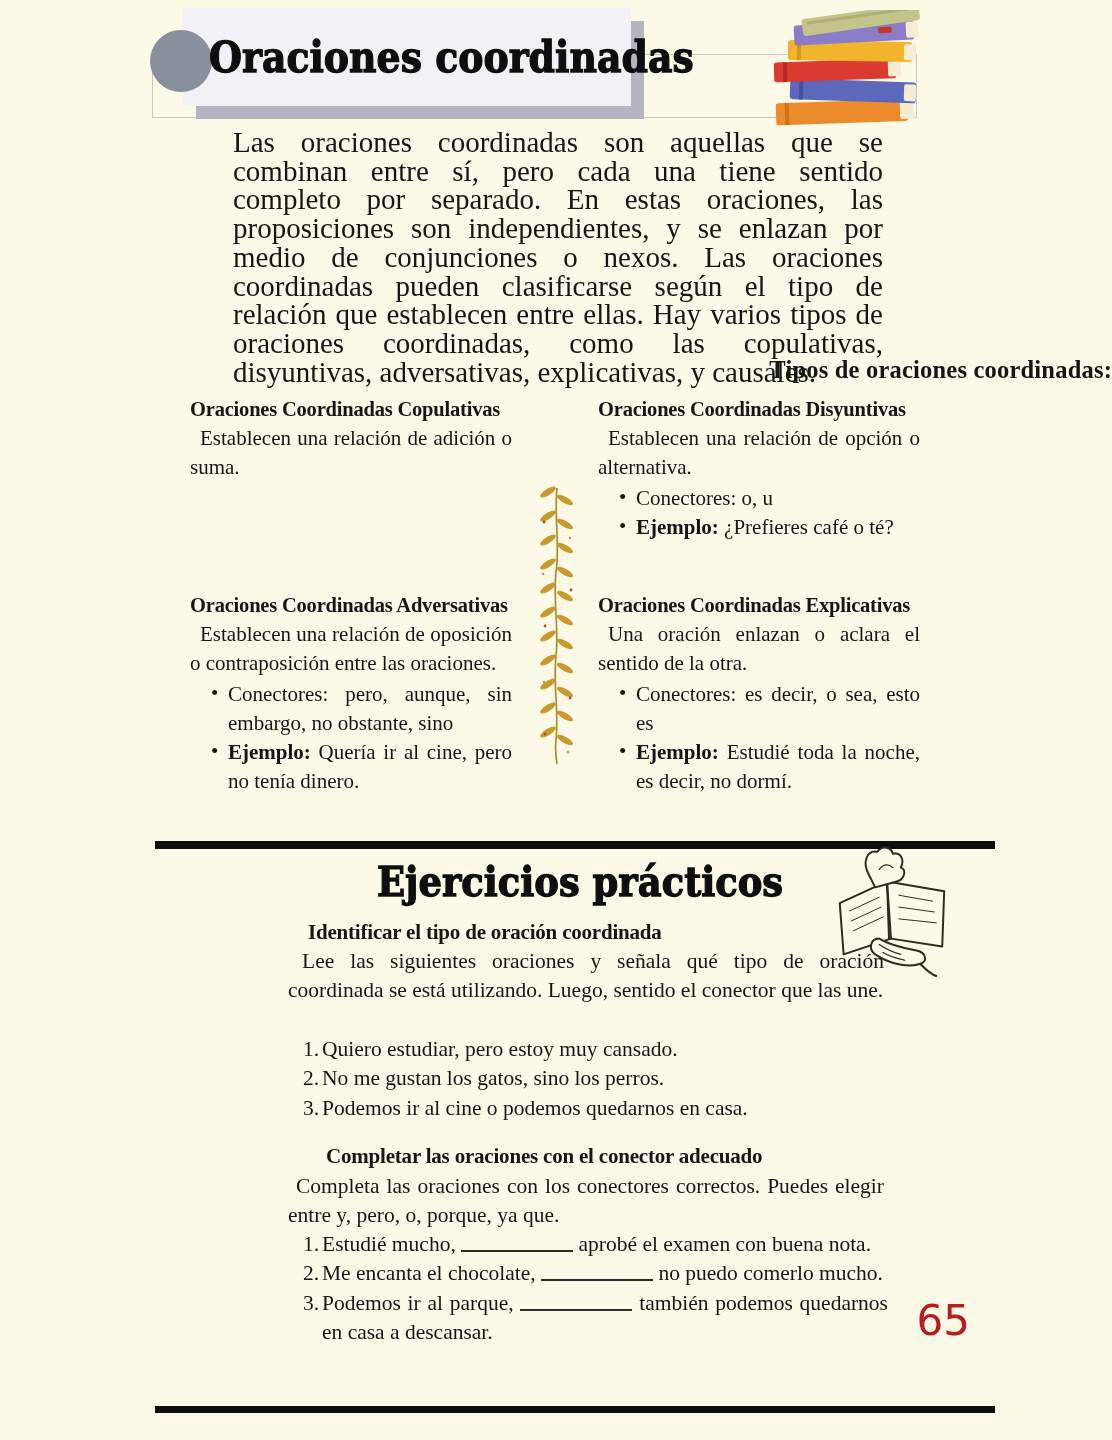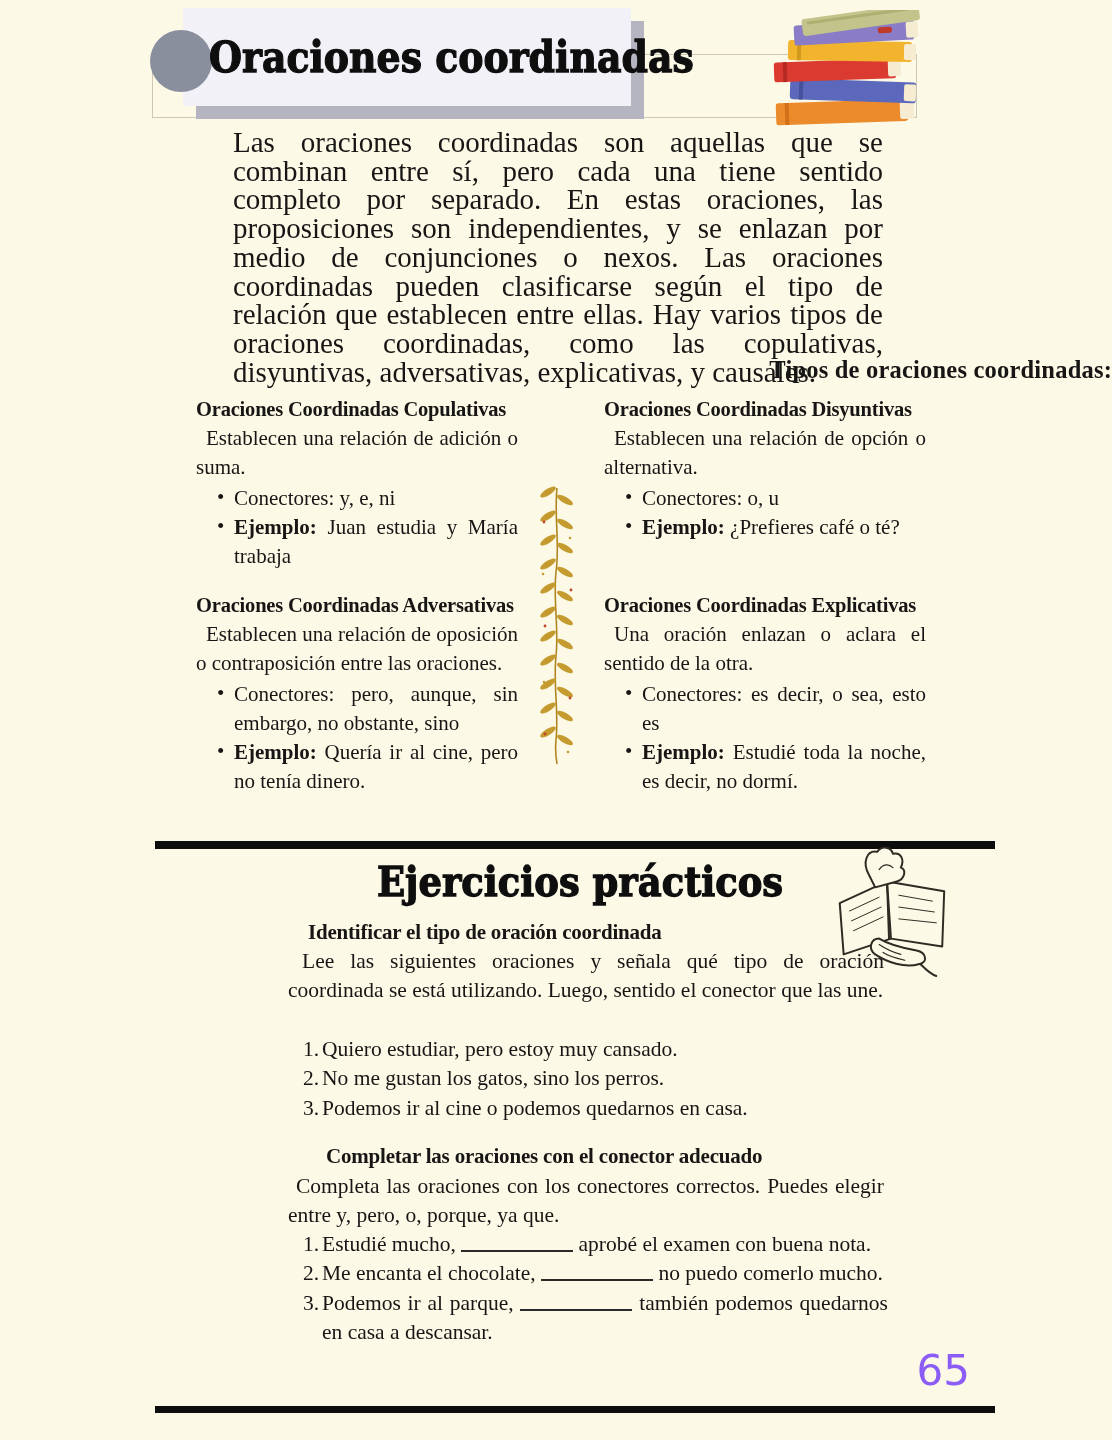--- a/index.html
+++ b/index.html
@@ -19,21 +19,21 @@
   .main-title { margin-left:26px; font-family:"DejaVu Serif",serif; font-weight:bold;
     font-size:43px; color:#0e0e0e; -webkit-text-stroke:1.3px #0e0e0e; white-space:nowrap;
     transform:scaleX(0.88); transform-origin:left center; position:relative; z-index:4; }
   .books-illustration { position:absolute; left:760px; top:10px; z-index:2; }
   
   .intro { position:absolute; left:233px; top:128px; width:650px;
     font-size:29px; line-height:28.7px; text-align:justify; }
   
   .types-heading { position:absolute; left:0; top:356px; width:1112px; text-align:right;
     font-size:24.5px; font-weight:bold; letter-spacing:0.2px; }
-  .types-grid { position:absolute; left:196px; top:398px; width:730px;
+  .types-grid { position:absolute; left:190px; top:398px; width:730px;
     display:grid; grid-template-columns:322px 322px; grid-template-rows:196px auto;
     justify-content:space-between; }
   .type-title { font-size:20.5px; font-weight:bold; letter-spacing:-0.2px; margin-bottom:3px; }
   .type-desc { font-size:21px; line-height:29px; text-align:justify; text-indent:10px; }
   .type-bullets { list-style:none; margin-top:2px; }
   .type-bullets li { position:relative; padding-left:38px; font-size:21px; line-height:29px; text-align:justify; }
   .type-bullets li::before { content:"\2022"; position:absolute; left:21px; top:-1px; }
   .b { font-weight:bold; }
   .leaf-divider { position:absolute; left:540px; top:486px; }
   
@@ -52,22 +52,22 @@
   #complete-instructions { top:1172px; text-indent:8px; }
   .ex-list { position:absolute; left:288px; width:600px; list-style:none;
     font-size:21.5px; line-height:29.3px; }
   #identify-list { top:1035px; }
   #complete-list { top:1230px; }
   .ex-list li { position:relative; padding-left:34px; }
   #complete-list li { text-align:justify; }
   .num { position:absolute; left:15px; }
   .blank { display:inline-block; width:112px; height:0.55em;
     border-bottom:2px solid #2a2a2a; transform:translateY(1px); }
-  .page-number { position:absolute; left:870px; top:1346px; width:100px; text-align:right;
-    font-family:"DejaVu Sans","Liberation Sans",sans-serif; font-size:42px; color:#8b5cf6; }
+  .page-number { position:absolute; left:870px; top:1296px; width:100px; text-align:right;
+    font-family:"DejaVu Sans","Liberation Sans",sans-serif; font-size:42px; color:#b91c1c; }
 </style>
 </head>
 <body>
 
 <div class="page">
 
   <div class="header-outline"></div>
   <div class="title-box">
     <span class="main-title">Oraciones coordinadas</span>
   </div>
@@ -109,24 +109,20 @@
 
   <p class="intro">Las oraciones coordinadas son aquellas que se combinan entre sí, pero cada una tiene sentido completo por separado. En estas oraciones, las proposiciones son independientes, y se enlazan por medio de conjunciones o nexos. Las oraciones coordinadas pueden clasificarse según el tipo de relación que establecen entre ellas. Hay varios tipos de oraciones coordinadas, como las copulativas, disyuntivas, adversativas, explicativas, y causales.</p>
 
   <h2 class="types-heading">Tipos de oraciones coordinadas:</h2>
 
   <div class="types-grid">
 
     <div class="type-block">
       <h3 class="type-title">Oraciones Coordinadas Copulativas</h3>
       <p class="type-desc">Establecen una relación de adición o suma.</p>
-      <ul class="type-bullets">
-        <li><span class="b"></span><span>Conectores: y, e, ni</span></li>
-        <li><span class="b">Ejemplo:</span><span> Juan estudia y María trabaja</span></li>
-      </ul>
     </div>
 
     <div class="type-block">
       <h3 class="type-title">Oraciones Coordinadas Disyuntivas</h3>
       <p class="type-desc">Establecen una relación de opción o alternativa.</p>
       <ul class="type-bullets">
         <li><span class="b"></span><span>Conectores: o, u</span></li>
         <li><span class="b">Ejemplo:</span><span> ¿Prefieres café o té?</span></li>
       </ul>
     </div>

